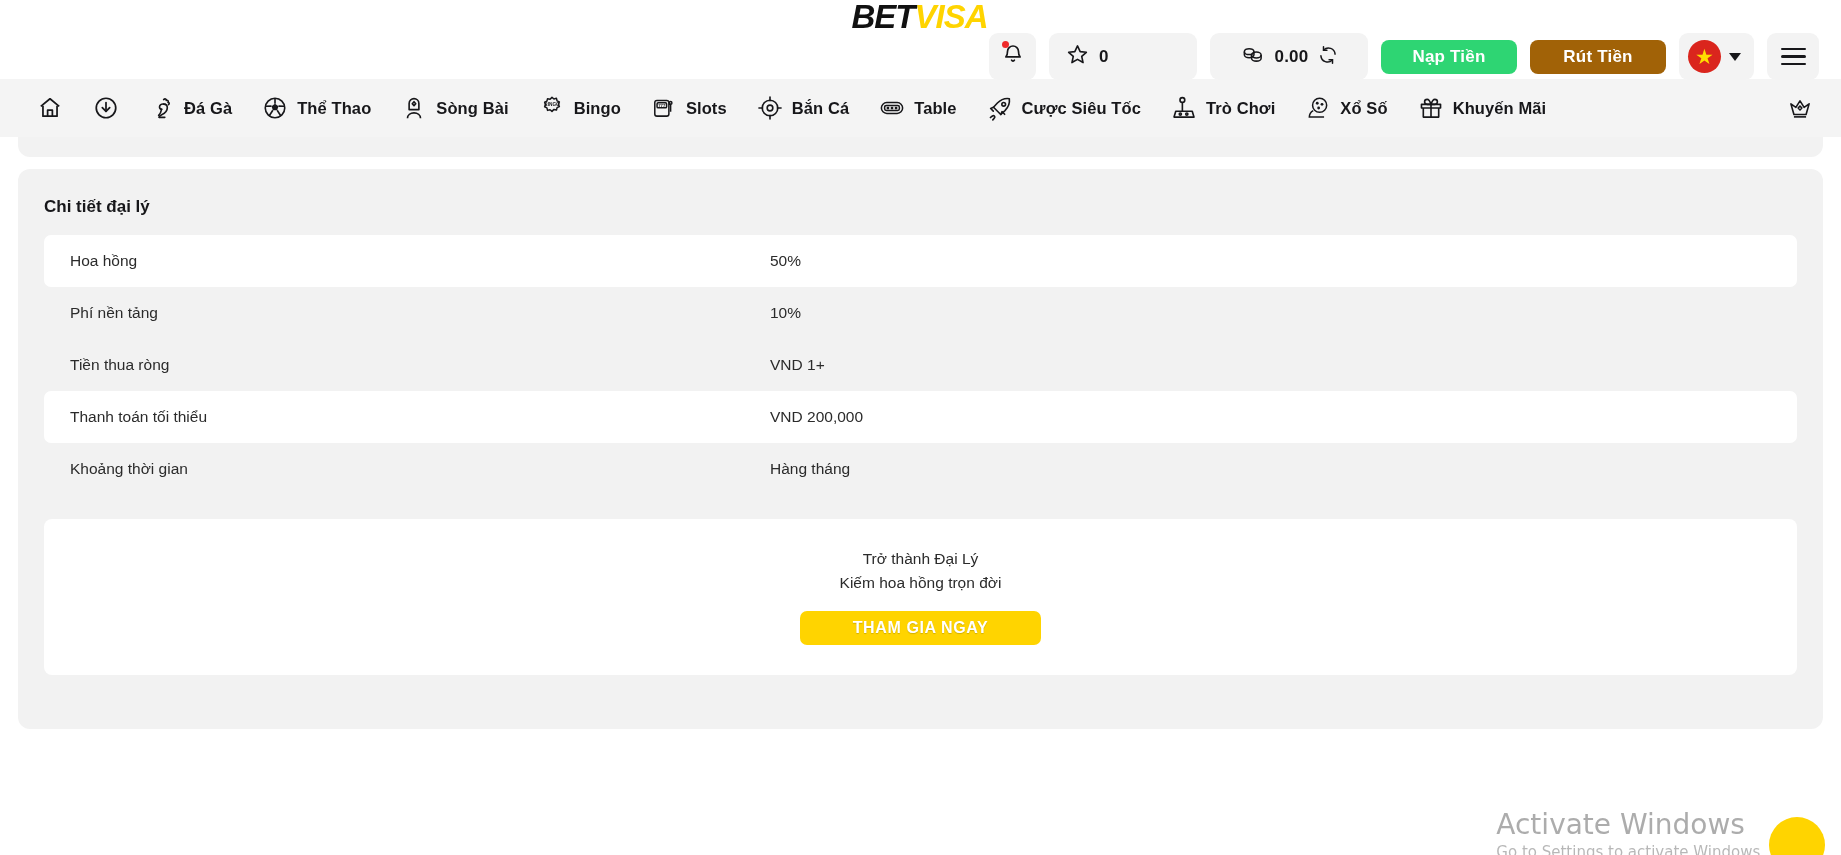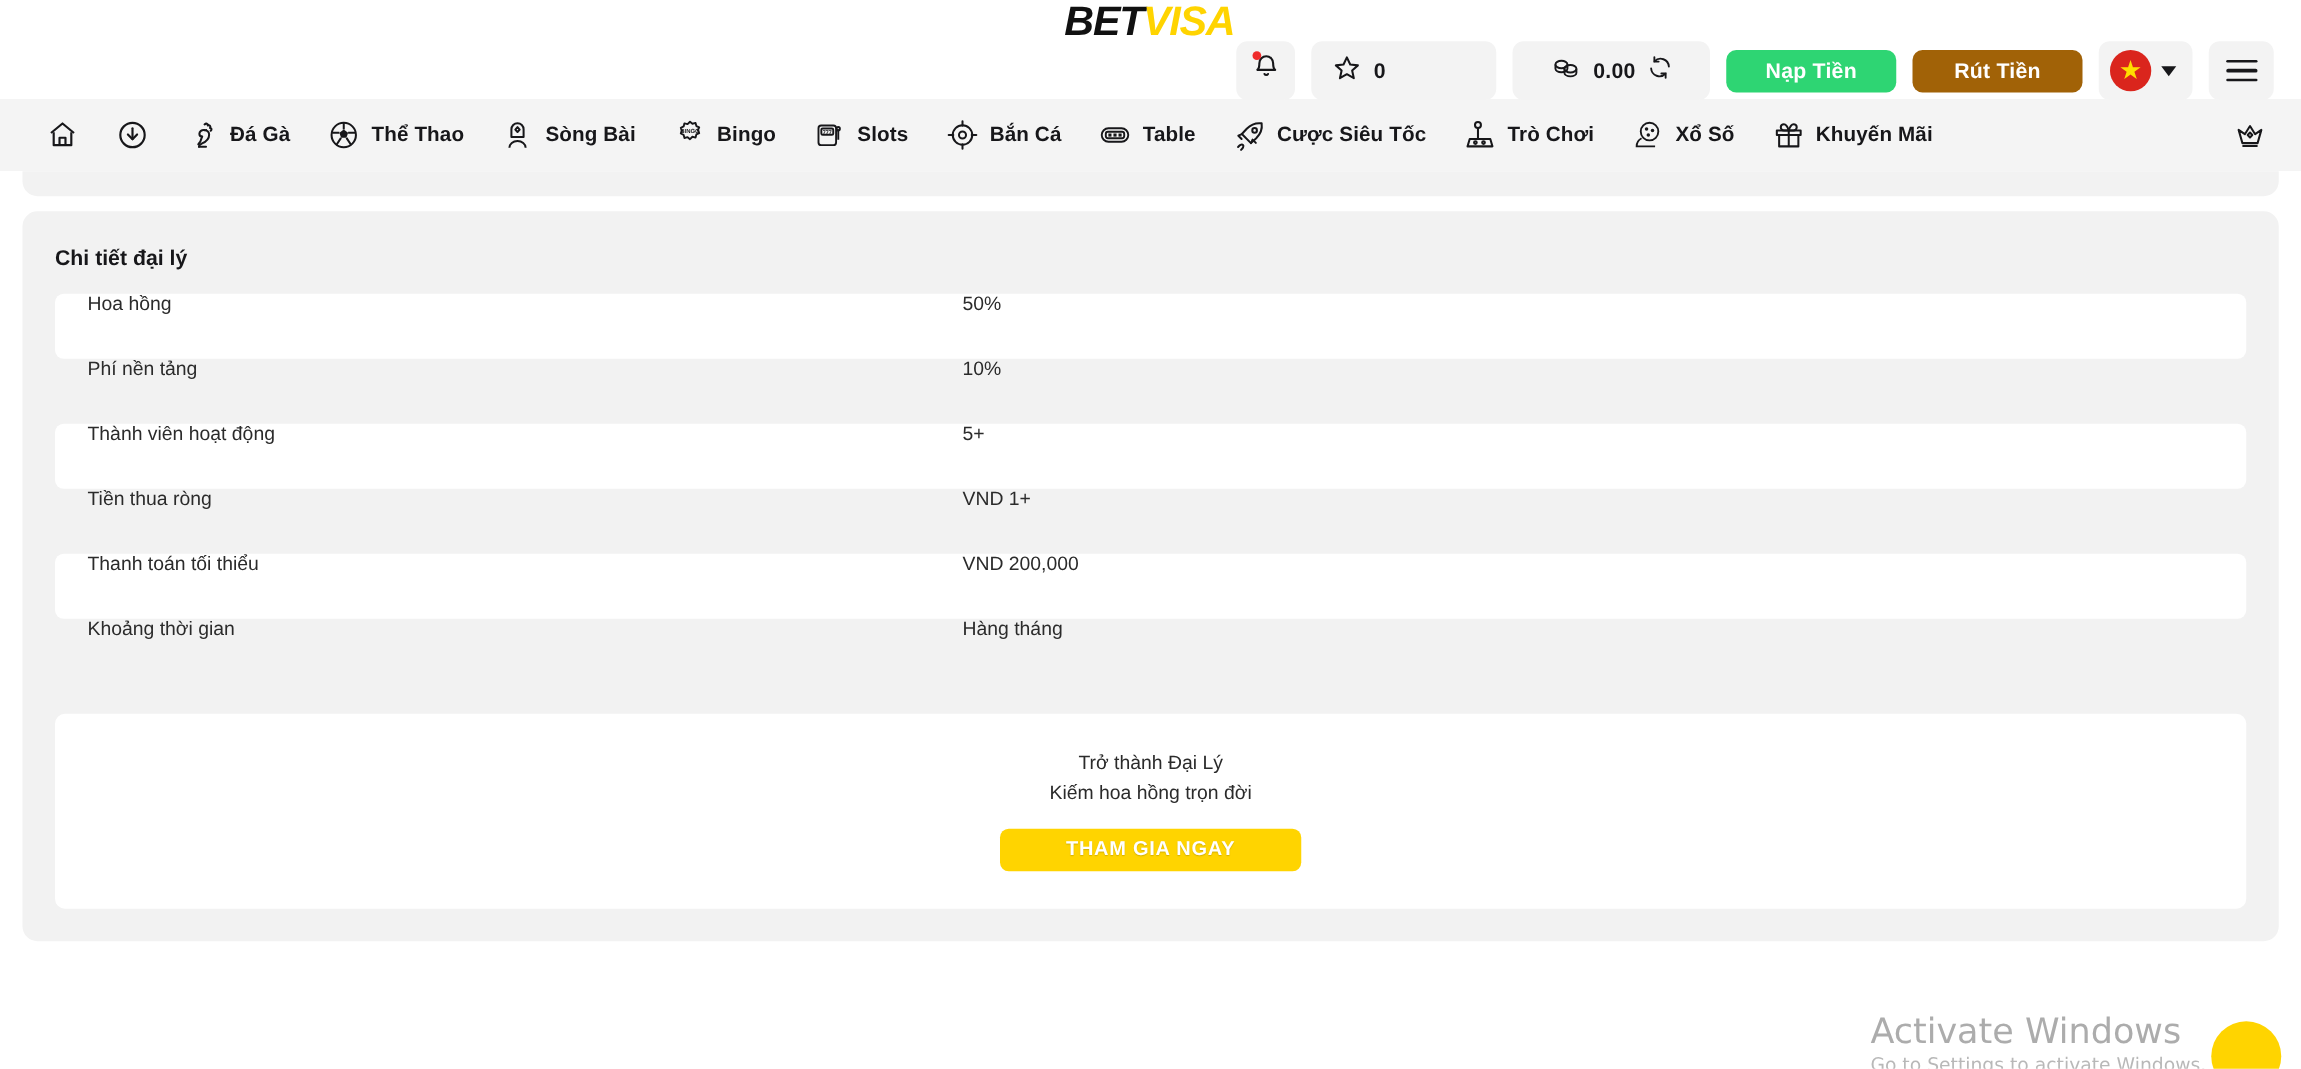--- a/index.html
+++ b/index.html
@@ -183,21 +183,21 @@
   .card-title {
     font-size: 17px;
     font-weight: 700;
     color: #17171a;
     margin: 0 0 18px 0;
     padding-left: 0;
   }
 
   .detail-row {
     display: flex;
-    align-items: flex-start;
+    align-items: center;
     height: 52px;
     padding: 0 26px;
     border-radius: 7px;
   }
   .detail-row.odd  { background: #ffffff; }
   .detail-row.even { background: transparent; }
   .detail-label {
     flex: 0 0 700px;
     font-size: 15.5px;
     color: #2b2b2b;
@@ -514,24 +514,20 @@
     <h2 class="card-title">Chi tiết đại lý</h2>
 
     <div class="detail-row odd">
       <div class="detail-label">Hoa hồng</div>
       <div class="detail-value">50%</div>
     </div>
     <div class="detail-row even">
       <div class="detail-label">Phí nền tảng</div>
       <div class="detail-value">10%</div>
     </div>
-    <div class="detail-row odd">
-      <div class="detail-label">Thành viên hoạt động</div>
-      <div class="detail-value">5+</div>
-    </div>
     <div class="detail-row even">
       <div class="detail-label">Tiền thua ròng</div>
       <div class="detail-value">VND 1+</div>
     </div>
     <div class="detail-row odd">
       <div class="detail-label">Thanh toán tối thiểu</div>
       <div class="detail-value">VND 200,000</div>
     </div>
     <div class="detail-row even">
       <div class="detail-label">Khoảng thời gian</div>

